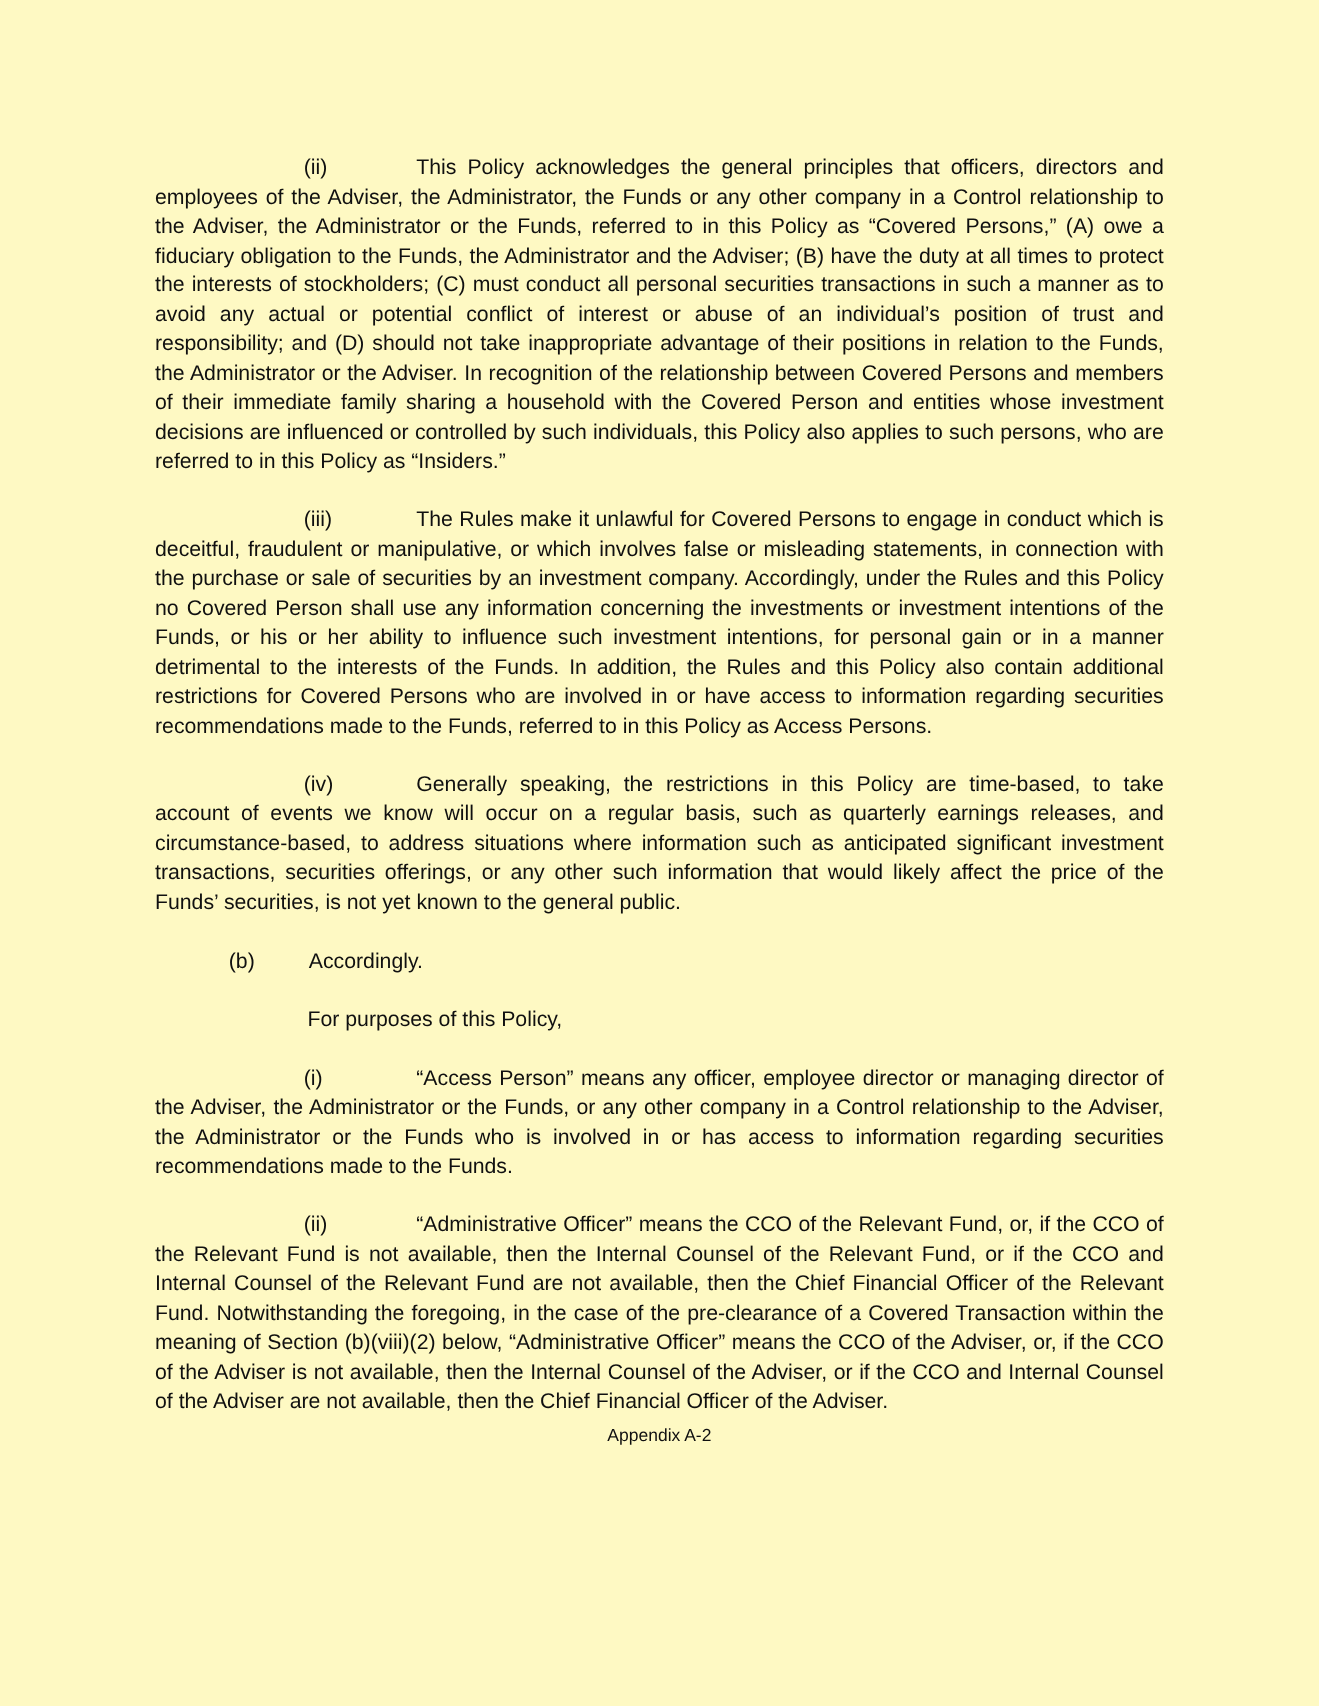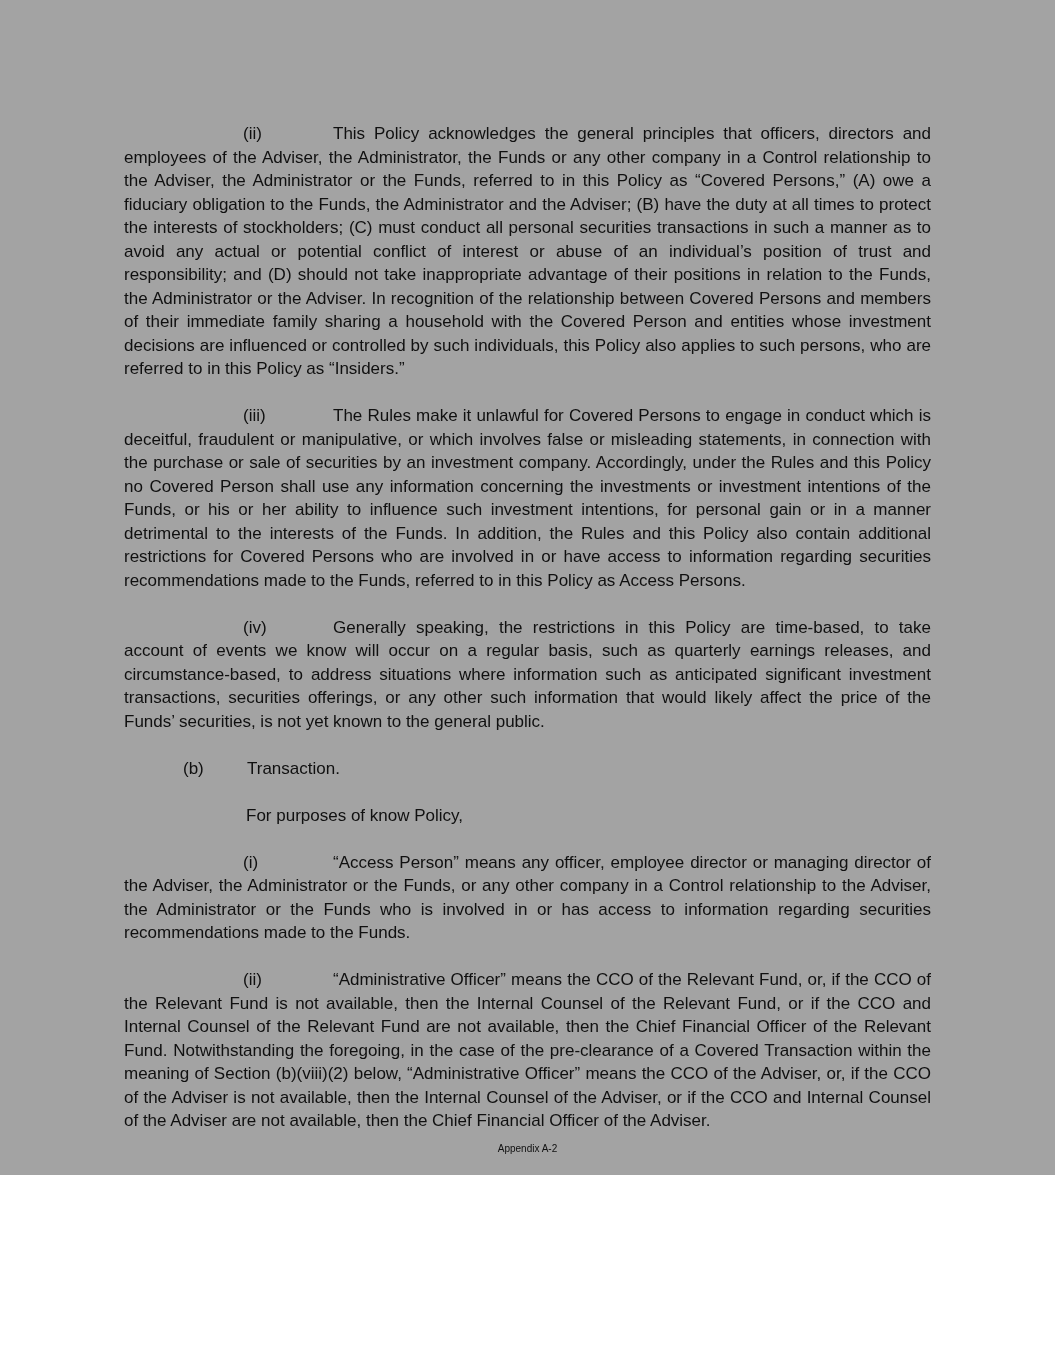--- a/index.html
+++ b/index.html
@@ -3,25 +3,25 @@
 <meta charset="utf-8">
 <style>
   html, body {
     margin: 0;
     padding: 0;
     background: #ffffff;
   }
   .page {
     position: relative;
     width: 1055px;
-    height: 1175px;
+    height: 1365px;
     box-sizing: border-box;
     margin: 0 auto;
     padding: 122px 124px 0 124px;
-    background: #a3a3a3;
+    background: #fef9c3;
     color: #101010;
     font-family: "Liberation Sans", "DejaVu Sans", sans-serif;
     font-size: 17px;
     line-height: 23.5px;
     overflow: hidden;
   }
   .para {
     margin: 0 0 23.5px 0;
     text-align: justify;
   }
@@ -31,39 +31,39 @@
   .para .label {
     display: inline-block;
     text-indent: 0;
     white-space: nowrap;
   }
   .para.numbered .label { width: 90px; }
   .para.section  .label { width: 64px; }
   .para:last-of-type { margin-bottom: 4px; }
   .footer {
     text-align: center;
-    font-size: 10px;
+    font-size: 14px;
     line-height: 23.5px;
     color: #101010;
   }
 </style>
 </head>
 <body>
 
 <div class="page">
 
   <p class="para numbered"><span class="label">(ii)</span><span>This Policy acknowledges the general principles that officers, directors and employees of the Adviser, the Administrator, the Funds or any other company in a Control relationship to the Adviser, the Administrator or the Funds, referred to in this Policy as “Covered Persons,” (A) owe a fiduciary obligation to the Funds, the Administrator and the Adviser; (B) have the duty at all times to protect the interests of stockholders; (C) must conduct all personal securities transactions in such a manner as to avoid any actual or potential conflict of interest or abuse of an individual’s position of trust and responsibility; and (D) should not take inappropriate advantage of their positions in relation to the Funds, the Administrator or the Adviser.  In recognition of the relationship between Covered Persons and members of their immediate family sharing a household with the Covered Person and entities whose investment decisions are influenced or controlled by such individuals, this Policy also applies to such persons, who are referred to in this Policy as “Insiders.”</span></p>
 
   <p class="para numbered"><span class="label">(iii)</span><span>The Rules make it unlawful for Covered Persons to engage in conduct which is deceitful, fraudulent or manipulative, or which involves false or misleading statements, in connection with the purchase or sale of securities by an investment company.  Accordingly, under the Rules and this Policy no Covered Person shall use any information concerning the investments or investment intentions of the Funds, or his or her ability to influence such investment intentions, for personal gain or in a manner detrimental to the interests of the Funds.  In addition, the Rules and this Policy also contain additional restrictions for Covered Persons who are involved in or have access to information regarding securities recommendations made to the Funds, referred to in this Policy as Access Persons.</span></p>
 
   <p class="para numbered"><span class="label">(iv)</span><span>Generally speaking, the restrictions in this Policy are time-based, to take account of events we know will occur on a regular basis, such as quarterly earnings releases, and circumstance-based, to address situations where information such as anticipated significant investment transactions, securities offerings, or any other such information that would likely affect the price of the Funds’ securities, is not yet known to the general public.</span></p>
 
-  <p class="para section"><span class="label">(b)</span><span>Transaction.</span></p>
+  <p class="para section"><span class="label">(b)</span><span>Accordingly.</span></p>
 
-  <p class="para plain"><span>For purposes of know Policy,</span></p>
+  <p class="para plain"><span>For purposes of this Policy,</span></p>
 
   <p class="para numbered"><span class="label">(i)</span><span>“Access Person” means any officer, employee director or managing director of the Adviser, the Administrator or the Funds, or any other company in a Control relationship to the Adviser, the Administrator or the Funds who is involved in or has access to information regarding securities recommendations made to the Funds.</span></p>
 
   <p class="para numbered"><span class="label">(ii)</span><span>“Administrative Officer” means the CCO of the Relevant Fund, or, if the CCO of the Relevant Fund is not available, then the Internal Counsel of the Relevant Fund, or if the CCO and Internal Counsel of the Relevant Fund are not available, then the Chief Financial Officer of the Relevant Fund.  Notwithstanding the foregoing, in the case of the pre-clearance of a Covered Transaction within the meaning of Section (b)(viii)(2) below, “Administrative Officer” means the CCO of the Adviser, or, if the CCO of the Adviser is not available, then the Internal Counsel of the Adviser, or if the CCO and Internal Counsel of the Adviser are not available, then the Chief Financial Officer of the Adviser.</span></p>
 
   <div class="footer">Appendix A-2</div>
 
 </div>
 
 </body></html>

